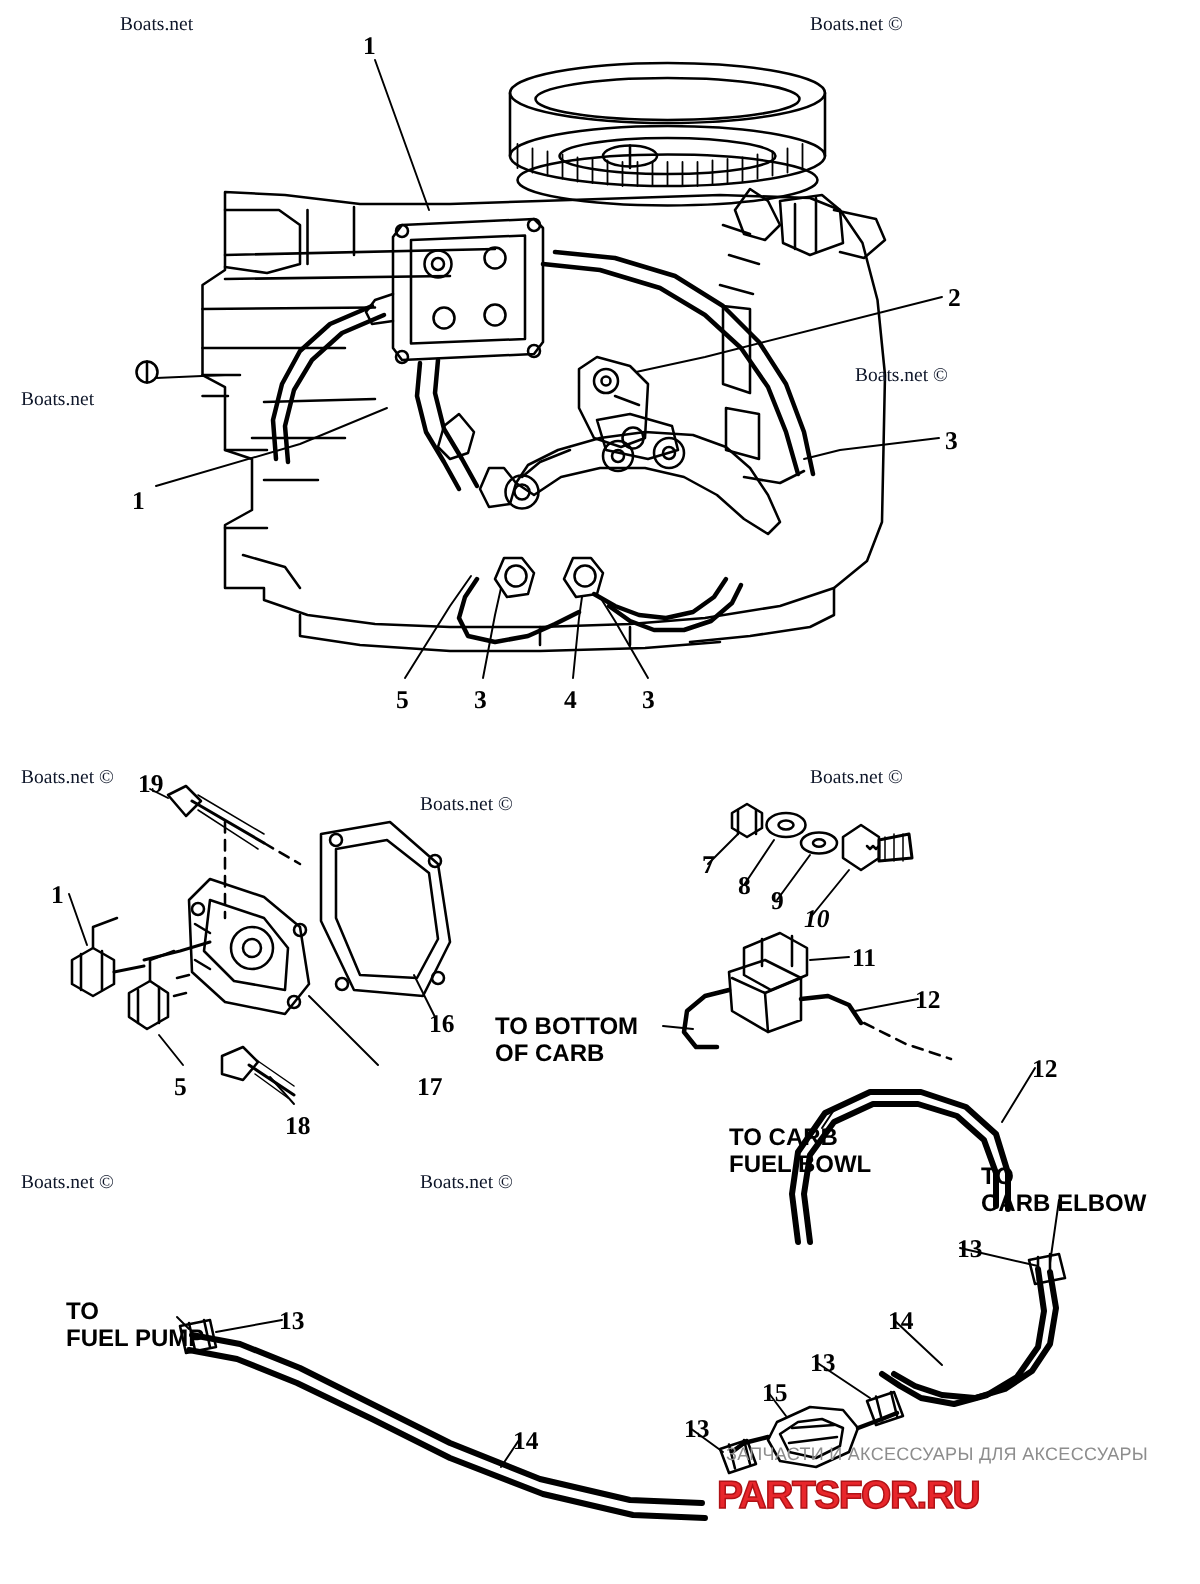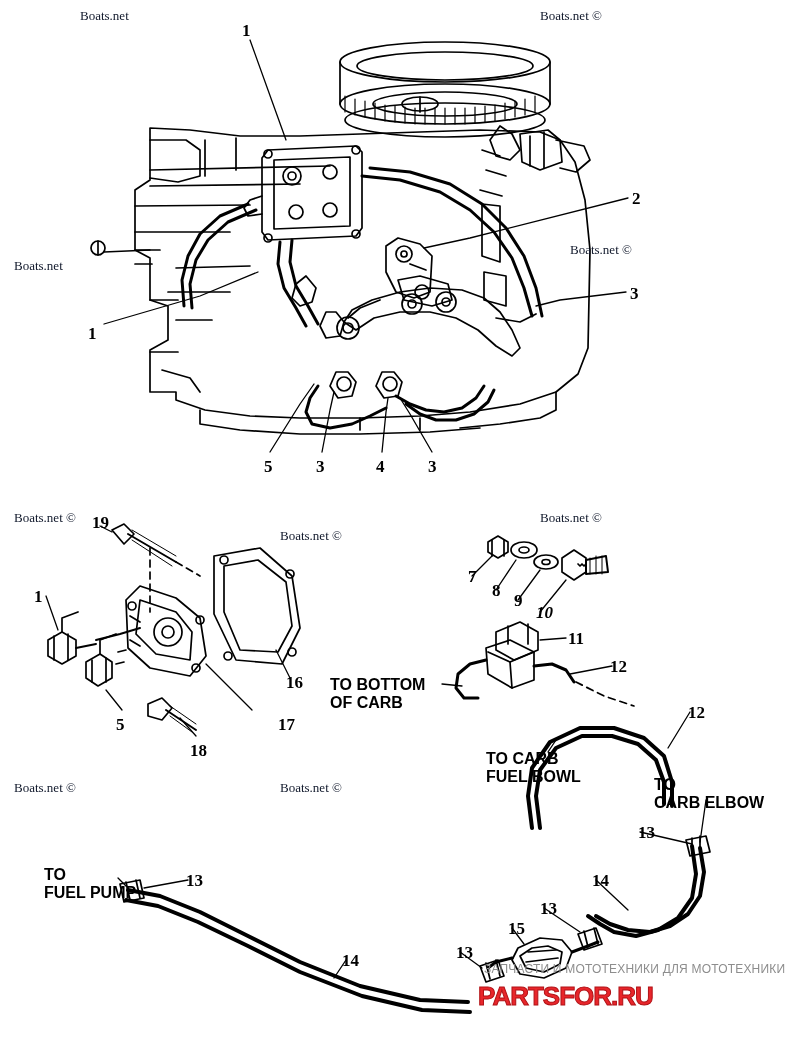--- a/index.html
+++ b/index.html
@@ -367,18 +367,18 @@
   <div class="wm" style="left:80px; top:8px;">Boats.net</div>
   <div class="wm" style="left:540px; top:8px;">Boats.net ©</div>
   <div class="wm" style="left:14px; top:258px;">Boats.net</div>
   <div class="wm" style="left:570px; top:242px;">Boats.net ©</div>
   <div class="wm" style="left:14px; top:510px;">Boats.net ©</div>
   <div class="wm" style="left:280px; top:528px;">Boats.net ©</div>
   <div class="wm" style="left:540px; top:510px;">Boats.net ©</div>
   <div class="wm" style="left:14px; top:780px;">Boats.net ©</div>
   <div class="wm" style="left:280px; top:780px;">Boats.net ©</div>
 
-  <div class="wm-big" style="left:484px; top:962px;">ЗАПЧАСТИ И МОТОТЕХНИКИ ДЛЯ МОТОТЕХНИКИ</div>
+  <div class="wm-big" style="left:484px; top:962px;">ЗАПЧАСТИ И АКСЕССУАРЫ ДЛЯ АКСЕССУАРЫ</div>
   <div id="brand">
     <div class="brandtext">PARTSFOR.RU</div>
   </div>
 
 </div>
 
 </body></html>

